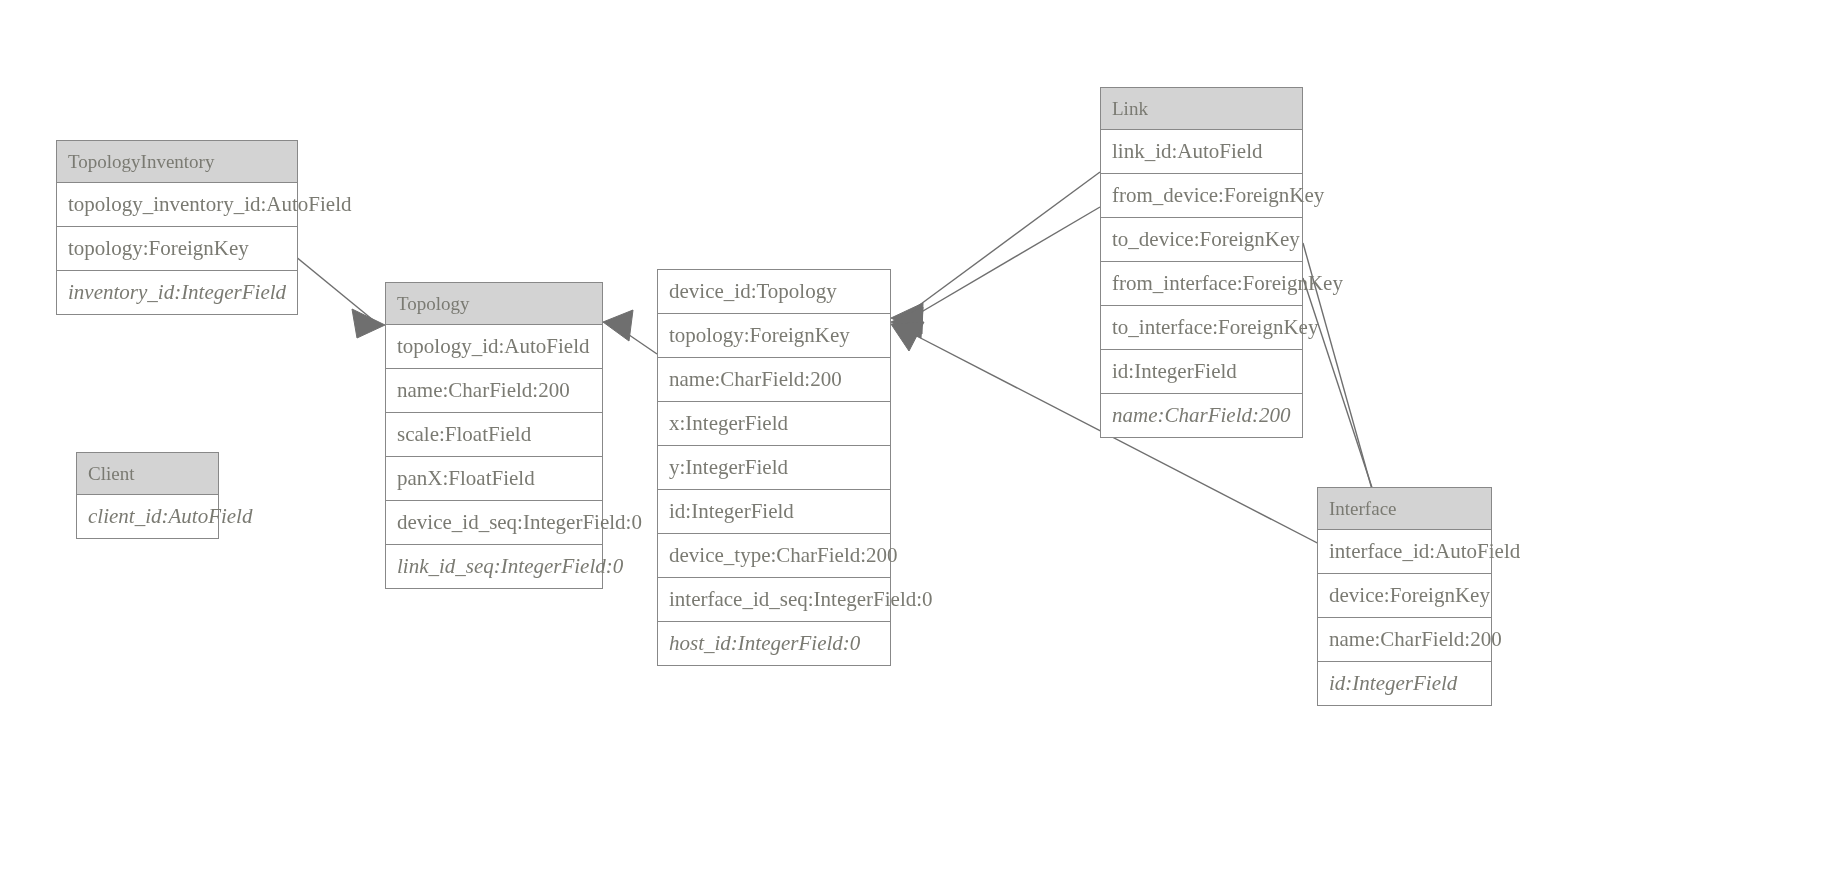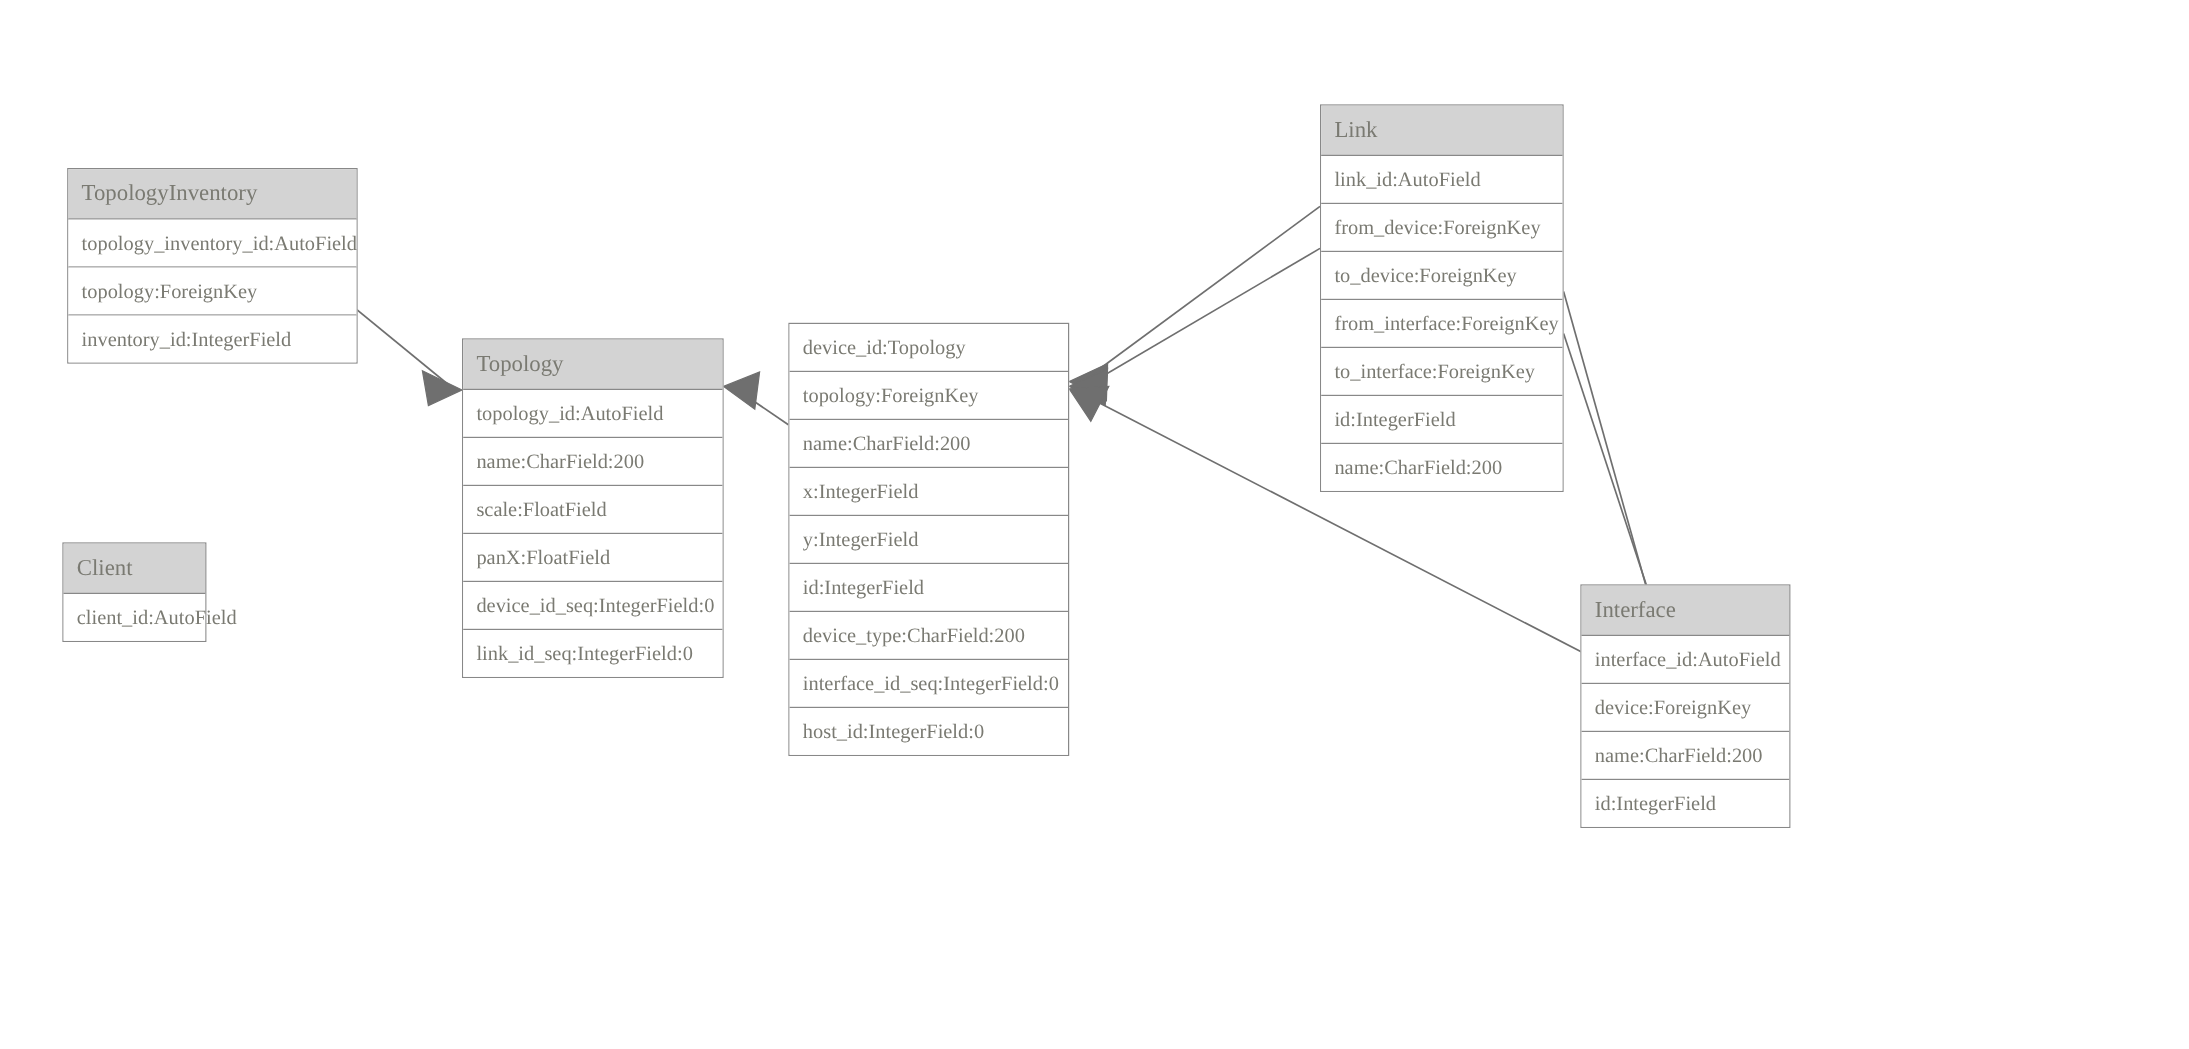--- a/index.html
+++ b/index.html
@@ -41,27 +41,28 @@
     font-size: 19px;
     line-height: 1;
     padding: 11px 10px 11px 11px;
     white-space: nowrap;
   }
   .entity-field {
     box-sizing: border-box;
     background: #ffffff;
     border-bottom: 1px solid #888888;
     color: #7a7a72;
-    font-size: 17px;
+    font-size: 21px;
     line-height: 1;
     padding: 11px 10px 11px 11px;
     white-space: nowrap;
   }
   .entity-field:last-child {
     border-bottom: none;
+    font-style: italic;
   }
 </style>
 </head>
 <body>
 
 <div id="canvas">
 
   <svg id="edges" viewBox="0 0 1824 874" width="1824" height="874" xmlns="http://www.w3.org/2000/svg">
       <g>
         <path d="M 262,229 L 373,320" stroke="#6f6f6f" stroke-width="1.4" fill="none"></path>
@@ -102,21 +103,21 @@
       </div>
       <div class="entity" style="left: 385px; top: 272px; width: 218px; margin-top: 10px;">
         <div class="entity-header">Topology</div>
         <div class="entity-field">topology_id:AutoField</div>
         <div class="entity-field">name:CharField:200</div>
         <div class="entity-field">scale:FloatField</div>
         <div class="entity-field">panX:FloatField</div>
         <div class="entity-field">device_id_seq:IntegerField:0</div>
         <div class="entity-field">link_id_seq:IntegerField:0</div>
       </div>
-      <div class="entity" style="left: 52px; top: 452px; width: 120px;">
+      <div class="entity" style="left: 76px; top: 452px; width: 143px;">
         <div class="entity-header">Client</div>
         <div class="entity-field">client_id:AutoField</div>
       </div>
       <div class="entity" style="left: 657px; top: 269px; width: 234px;">
         <div class="entity-field">device_id:Topology</div>
         <div class="entity-field">topology:ForeignKey</div>
         <div class="entity-field">name:CharField:200</div>
         <div class="entity-field">x:IntegerField</div>
         <div class="entity-field">y:IntegerField</div>
         <div class="entity-field">id:IntegerField</div>

